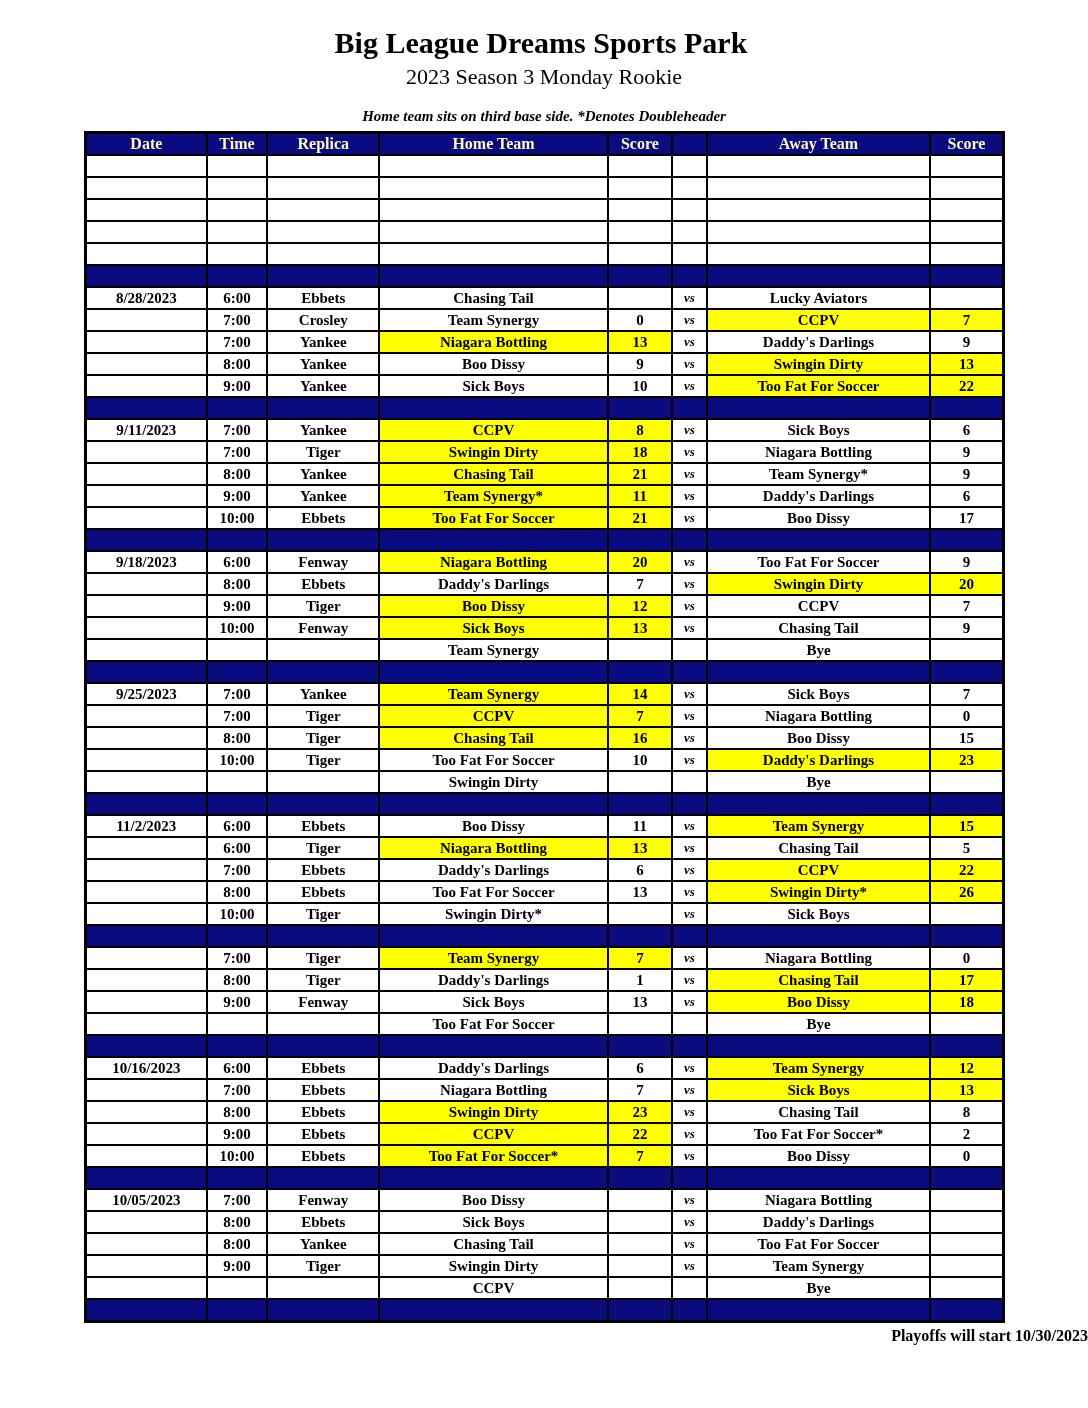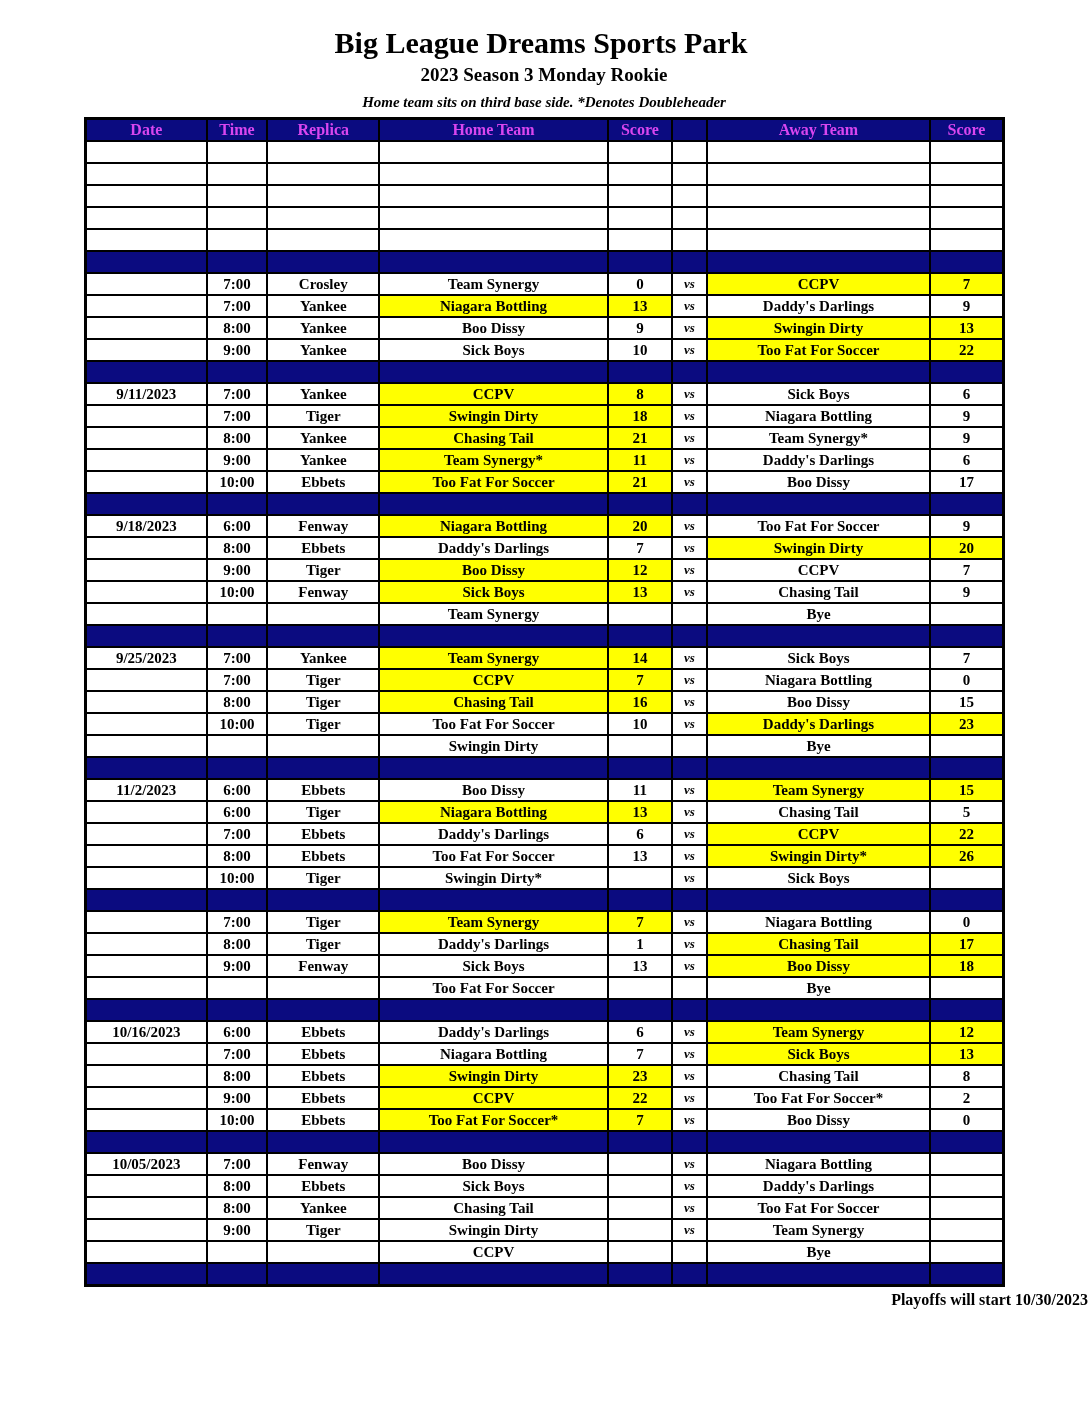--- a/index.html
+++ b/index.html
@@ -4,21 +4,21 @@
 <style>
   html, body { margin: 0; padding: 0; background: #ffffff; }
   body {
     width: 1088px; height: 1408px;
     font-family: "Liberation Serif", serif;
     color: #000;
     overflow: hidden;
   }
   .titles { text-align: center; }
   .title   { font-size: 30px; font-weight: bold; margin: 26px 6px 4px 0; }
-  .subtitle{ font-size: 19px; font-weight: bold; margin: 0 0 8px 0; }
+  .subtitle{ font-size: 22px; font-weight: normal; margin: 0 0 18px 0; }
   .note    { font-size: 15px; font-weight: bold; font-style: italic; margin: 4px 0 6px 0; }
 
   table.sched {
     border-collapse: collapse;
     table-layout: fixed;
     margin-left: 84px;
     width: 921px;
     border: 3px solid #000;
   }
   .sched th, .sched td {
@@ -26,21 +26,21 @@
     height: 20px;
     padding: 0;
     text-align: center;
     font-weight: bold;
     font-size: 15px;
     white-space: nowrap;
     overflow: hidden;
   }
   .sched thead th {
     background: var(--navy, #0b0b80);
-    color: #d946ef;
+    color: #fef9c3;
     font-size: 16px;
   }
   tr.sep td { background: var(--navy, #0b0b80); }
   tr.empty td { background: #ffffff; }
   td.hl { background: var(--hl, #ffff00); }
   td.vs { font-style: italic; font-size: 13px; }
   .footer { margin: 4px 0 0 84px; font-size: 16px; font-weight: bold; text-align: right; }
 </style>
 </head>
 <body>
@@ -129,20 +129,30 @@
         <td></td>
         <td></td>
         <td></td>
         <td></td>
         <td></td>
         <td class="vs"></td>
         <td></td>
         <td></td>
       </tr>
       <tr class="game">
+        <td>8/28/2023</td>
+        <td>6:00</td>
+        <td>Ebbets</td>
+        <td>Chasing Tail</td>
+        <td></td>
+        <td class="vs">vs</td>
+        <td>Lucky Aviators</td>
+        <td></td>
+      </tr>
+      <tr class="game">
         <td></td>
         <td>7:00</td>
         <td>Crosley</td>
         <td>Team Synergy</td>
         <td>0</td>
         <td class="vs">vs</td>
         <td class="hl">CCPV</td>
         <td class="hl">7</td>
       </tr>
       <tr class="game">

